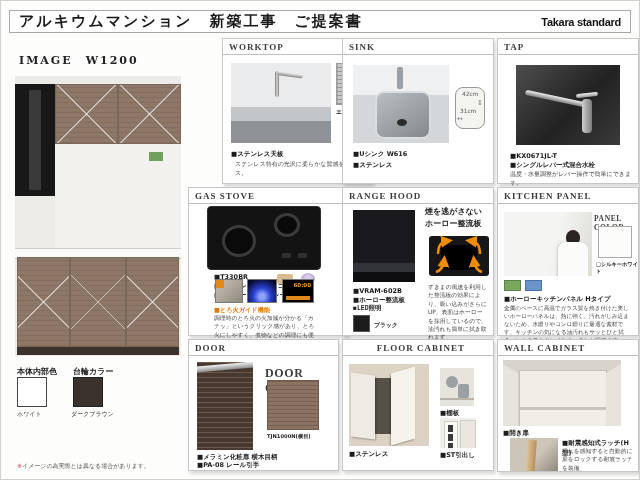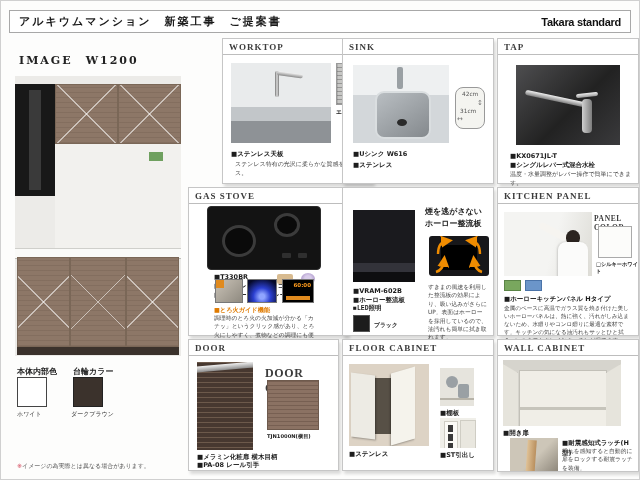--- a/index.html
+++ b/index.html
@@ -1,21 +1,21 @@
 <!DOCTYPE html>
 <html><head>
 <meta charset="utf-8">
 <style>
   html,body{margin:0;padding:0;background:#e9e9e9;}
   .page{position:relative;width:640px;height:480px;background:#fdfdfc;border:1px solid #d0d0d0;
         font-family:"DejaVu Sans",sans-serif;overflow:hidden;margin:0 auto;box-sizing:border-box;}
   
   .hdr{position:absolute;left:8px;top:9px;width:622px;height:23px;border:1px solid #a8a8a8;background:#fff;
        display:flex;align-items:center;justify-content:space-between;box-sizing:border-box;padding:0 9px;}
-  .hdr-title{font-weight:bold;font-size:11px;letter-spacing:2px;color:#1a1a1a;}
+  .hdr-title{font-weight:bold;font-size:15px;letter-spacing:2px;color:#1a1a1a;}
   .brand{font-weight:bold;font-size:11px;color:#111;font-family:"Liberation Sans",sans-serif;letter-spacing:-0.3px;}
   
   .img-label{position:absolute;left:18px;top:52px;font-family:"DejaVu Serif",serif;font-size:11px;
              letter-spacing:2px;color:#222;font-weight:bold;}
   .kitchen{position:absolute;left:14px;top:75px;width:166px;height:280px;background:#ecebe8;overflow:hidden;}
   .xpanel{position:absolute;background:#8d7767;box-sizing:border-box;border:1px solid #7a6757;
     background-image:
       linear-gradient(45deg,transparent calc(50% - .7px),rgba(255,255,255,.55) calc(50% - .7px),rgba(255,255,255,.55) calc(50% + .7px),transparent calc(50% + .7px)),
       linear-gradient(-45deg,transparent calc(50% - .7px),rgba(255,255,255,.55) calc(50% - .7px),rgba(255,255,255,.55) calc(50% + .7px),transparent calc(50% + .7px)),
       repeating-linear-gradient(0deg,rgba(60,45,35,.12) 0 1px,transparent 1px 5px);}
@@ -194,20 +194,21 @@
     <div class="badge-purple" style="left:112px;top:85px;width:14px;height:12px;"></div>
 
     <div class="thumb t1" style="left:26px;top:91px;width:28px;height:24px;"></div>
     <div class="thumb t2" style="left:58px;top:91px;width:30px;height:24px;"></div>
     <div class="thumb t3" style="left:93px;top:91px;width:32px;height:24px;"><span>60:00</span><span class="bar"></span></div>
     <div class="feature" style="left:25px;top:118px;">■とろ火ガイド機能</div>
     <div class="desc" style="left:25px;top:126px;width:104px;font-size:5.8px;">調理時のとろ火の火加減が分かる「カチッ」というクリック感があり、とろ火にしやすく、煮物などの調理にも便利です。</div>
   </div>
 
   <div class="panel" style="left:341px;top:186px;width:152px;height:149px;">
+    <div class="ptitle">RANGE HOOD</div>
     <div class="headline" style="left:82px;top:18px;">煙を逃がさない
 ホーロー整流板</div>
     <div class="ph ph-hood" style="left:10px;top:22px;width:62px;height:72px;"></div>
     <svg style="position:absolute;left:85px;top:42px;" width="62" height="48" viewBox="0 0 62 48">
       <defs>
           <marker id="ah" markerWidth="5" markerHeight="5" refX="2.5" refY="2.5" orient="auto">
             <path d="M0 0L5 2.5L0 5z" fill="#f08c00"></path>
           </marker>
         </defs>
       <rect x="1" y="6" width="60" height="40" rx="3" fill="#17171a"></rect>
@@ -246,21 +247,21 @@
     <div class="ph ph-door" style="left:8px;top:22px;width:56px;height:88px;">
       <div class="door-rail"></div>
     </div>
     <div class="ctitle" style="left:76px;top:26px;font-size:12px;">DOOR COLOR</div>
     <div class="sw-door" style="left:78px;top:40px;width:52px;height:50px;"></div>
     <div class="slabel" style="left:78px;top:93px;font-size:5.2px;">TJN1000N(横目)</div>
     <div class="b" style="left:8px;top:112px;">■メラミン化粧扉 横木目柄</div>
     <div class="b" style="left:8px;top:120px;">■PA-08 レール引手</div>
   </div>
 
-  <div class="panel" style="left:341px;top:338px;width:152px;height:132px;">
+  <div class="panel" style="left:341px;top:338px;width:152px;height:132px;text-align:center;">
     <div class="ptitle">FLOOR CABINET</div>
     <div class="ph ph-fc" style="left:6px;top:24px;width:80px;height:82px;">
       <div class="fc-in"></div>
       <div class="fc-d1"></div>
       <div class="fc-d2"></div>
     </div>
     <div class="b" style="left:6px;top:109px;">■ステンレス</div>
     <div class="ph ph-shelf" style="left:97px;top:28px;width:34px;height:38px;">
       <div class="pot" style="left:6px;top:8px;width:12px;height:12px;border-radius:50%;"></div>
       <div class="pot" style="left:18px;top:16px;width:11px;height:14px;"></div>

